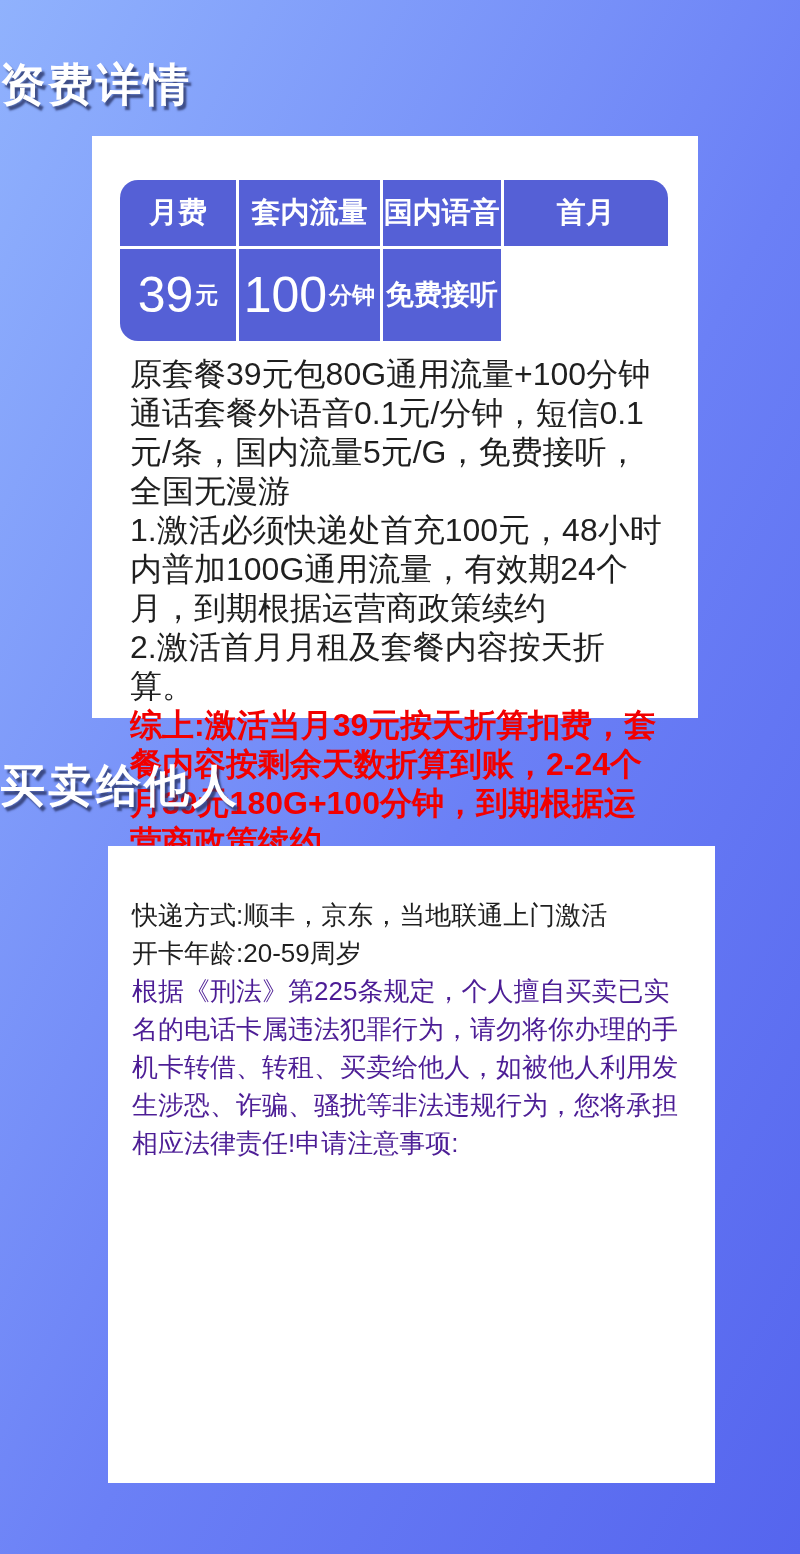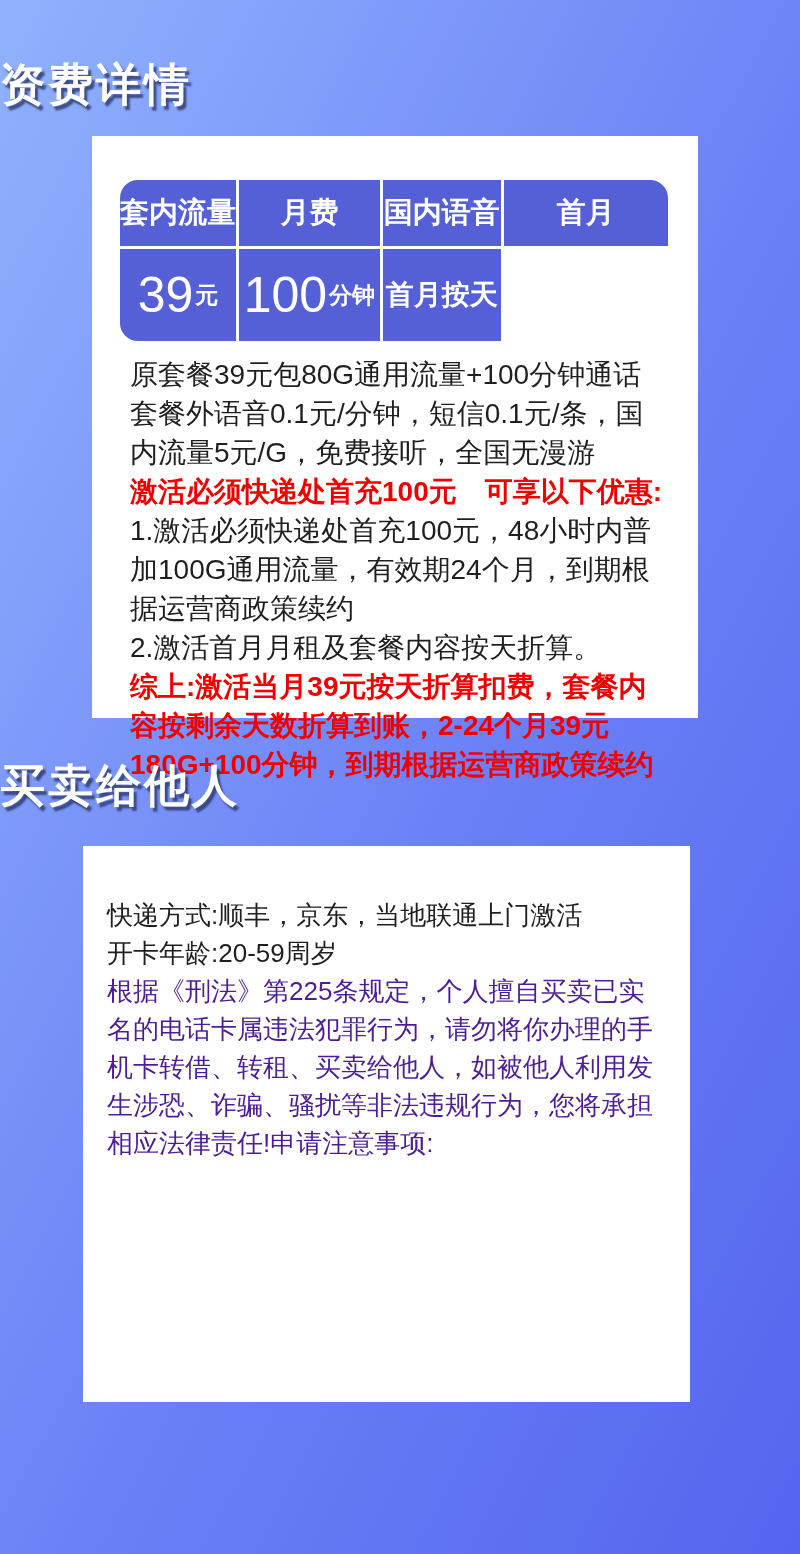--- a/index.html
+++ b/index.html
@@ -16,21 +16,21 @@
     font-size:45px;font-weight:800;color:#ffffff;
     letter-spacing:3px;
     text-shadow:3px 4px 2px rgba(42,54,104,0.8);
   }
   .title-rates{top:55px;}
   .title-tips{top:756px;}
   .card{
     position:absolute;background:#ffffff;
   }
   .card-rates{left:92px;top:136px;width:606px;height:582px;}
-  .card-tips{left:83px;top:846px;width:607px;height:556px;}
+  .card-tips{left:108px;top:846px;width:607px;height:637px;}
   .plan-table{
     margin:44px 30px 0 28px;
     display:grid;
     grid-template-columns:118fr 143fr 120fr 167fr;
     grid-template-rows:66px 92px;
     gap:3px;
     border-radius:18px;
     overflow:hidden;
   }
   .plan-table .cell{
@@ -38,21 +38,21 @@
     color:#ffffff;
     display:flex;align-items:center;justify-content:center;
   }
   .plan-table .header{font-size:29px;font-weight:700;}
   .plan-table .value{font-size:56px;font-weight:500;line-height:1;}
   .plan-table .value .num{font-size:50px;}
   .plan-table .value .unit{font-size:23px;font-weight:700;margin-left:2px;}
   .plan-table .value.small{font-size:28px;font-weight:700;}
   .rates-body{
     margin:14px 34px 0 38px;
-    font-size:28px;line-height:39px;color:#1f1f1f;
+    font-size:32px;line-height:39px;color:#1f1f1f;
   }
   .rates-body p{margin:0;}
   .tips-body{
     padding:50px 24px 0 24px;
     font-size:26px;line-height:38px;color:#1f1f1f;
   }
   .tips-body p{margin:0;}
   .t-red-bold{color:#f20000;font-weight:700;}
   .t-red{color:#4c1d95;}
   .t-black{color:#1f1f1f;}
@@ -60,41 +60,40 @@
 </head>
 <body>
 
 <div class="page">
 
   <div class="section-title title-rates">资费详情</div>
 
   <div class="card card-rates">
 
     <div class="plan-table">
+      <div class="cell header">月费</div>
       <div class="cell header">套内流量</div>
-      <div class="cell header">月费</div>
       <div class="cell header">国内语音</div>
       <div class="cell header">首月</div>
 
       <div class="cell value">
         <span class="num">39</span>
           <span class="unit">元</span>
       </div>
       <div class="cell value">
         <span class="num">100</span>
           <span class="unit">分钟</span>
       </div>
       <div class="cell value small">
-        <span>首月按天</span>
+        <span>免费接听</span>
       </div>
     </div>
 
     <div class="rates-body">
       <p class="t-black">原套餐39元包80G通用流量+100分钟通话套餐外语音0.1元/分钟，短信0.1元/条，国内流量5元/G，免费接听，全国无漫游</p>
-      <p class="t-red-bold">激活必须快递处首充100元　可享以下优惠:</p>
       <p class="t-black">1.激活必须快递处首充100元，48小时内普加100G通用流量，有效期24个月，到期根据运营商政策续约</p>
       <p class="t-black">2.激活首月月租及套餐内容按天折算。</p>
       <p class="t-red-bold">综上:激活当月39元按天折算扣费，套餐内容按剩余天数折算到账，2-24个月39元180G+100分钟，到期根据运营商政策续约</p>
     </div>
 
   </div>
 
   <div class="section-title title-tips">买卖给他人</div>
 
   <div class="card card-tips">

